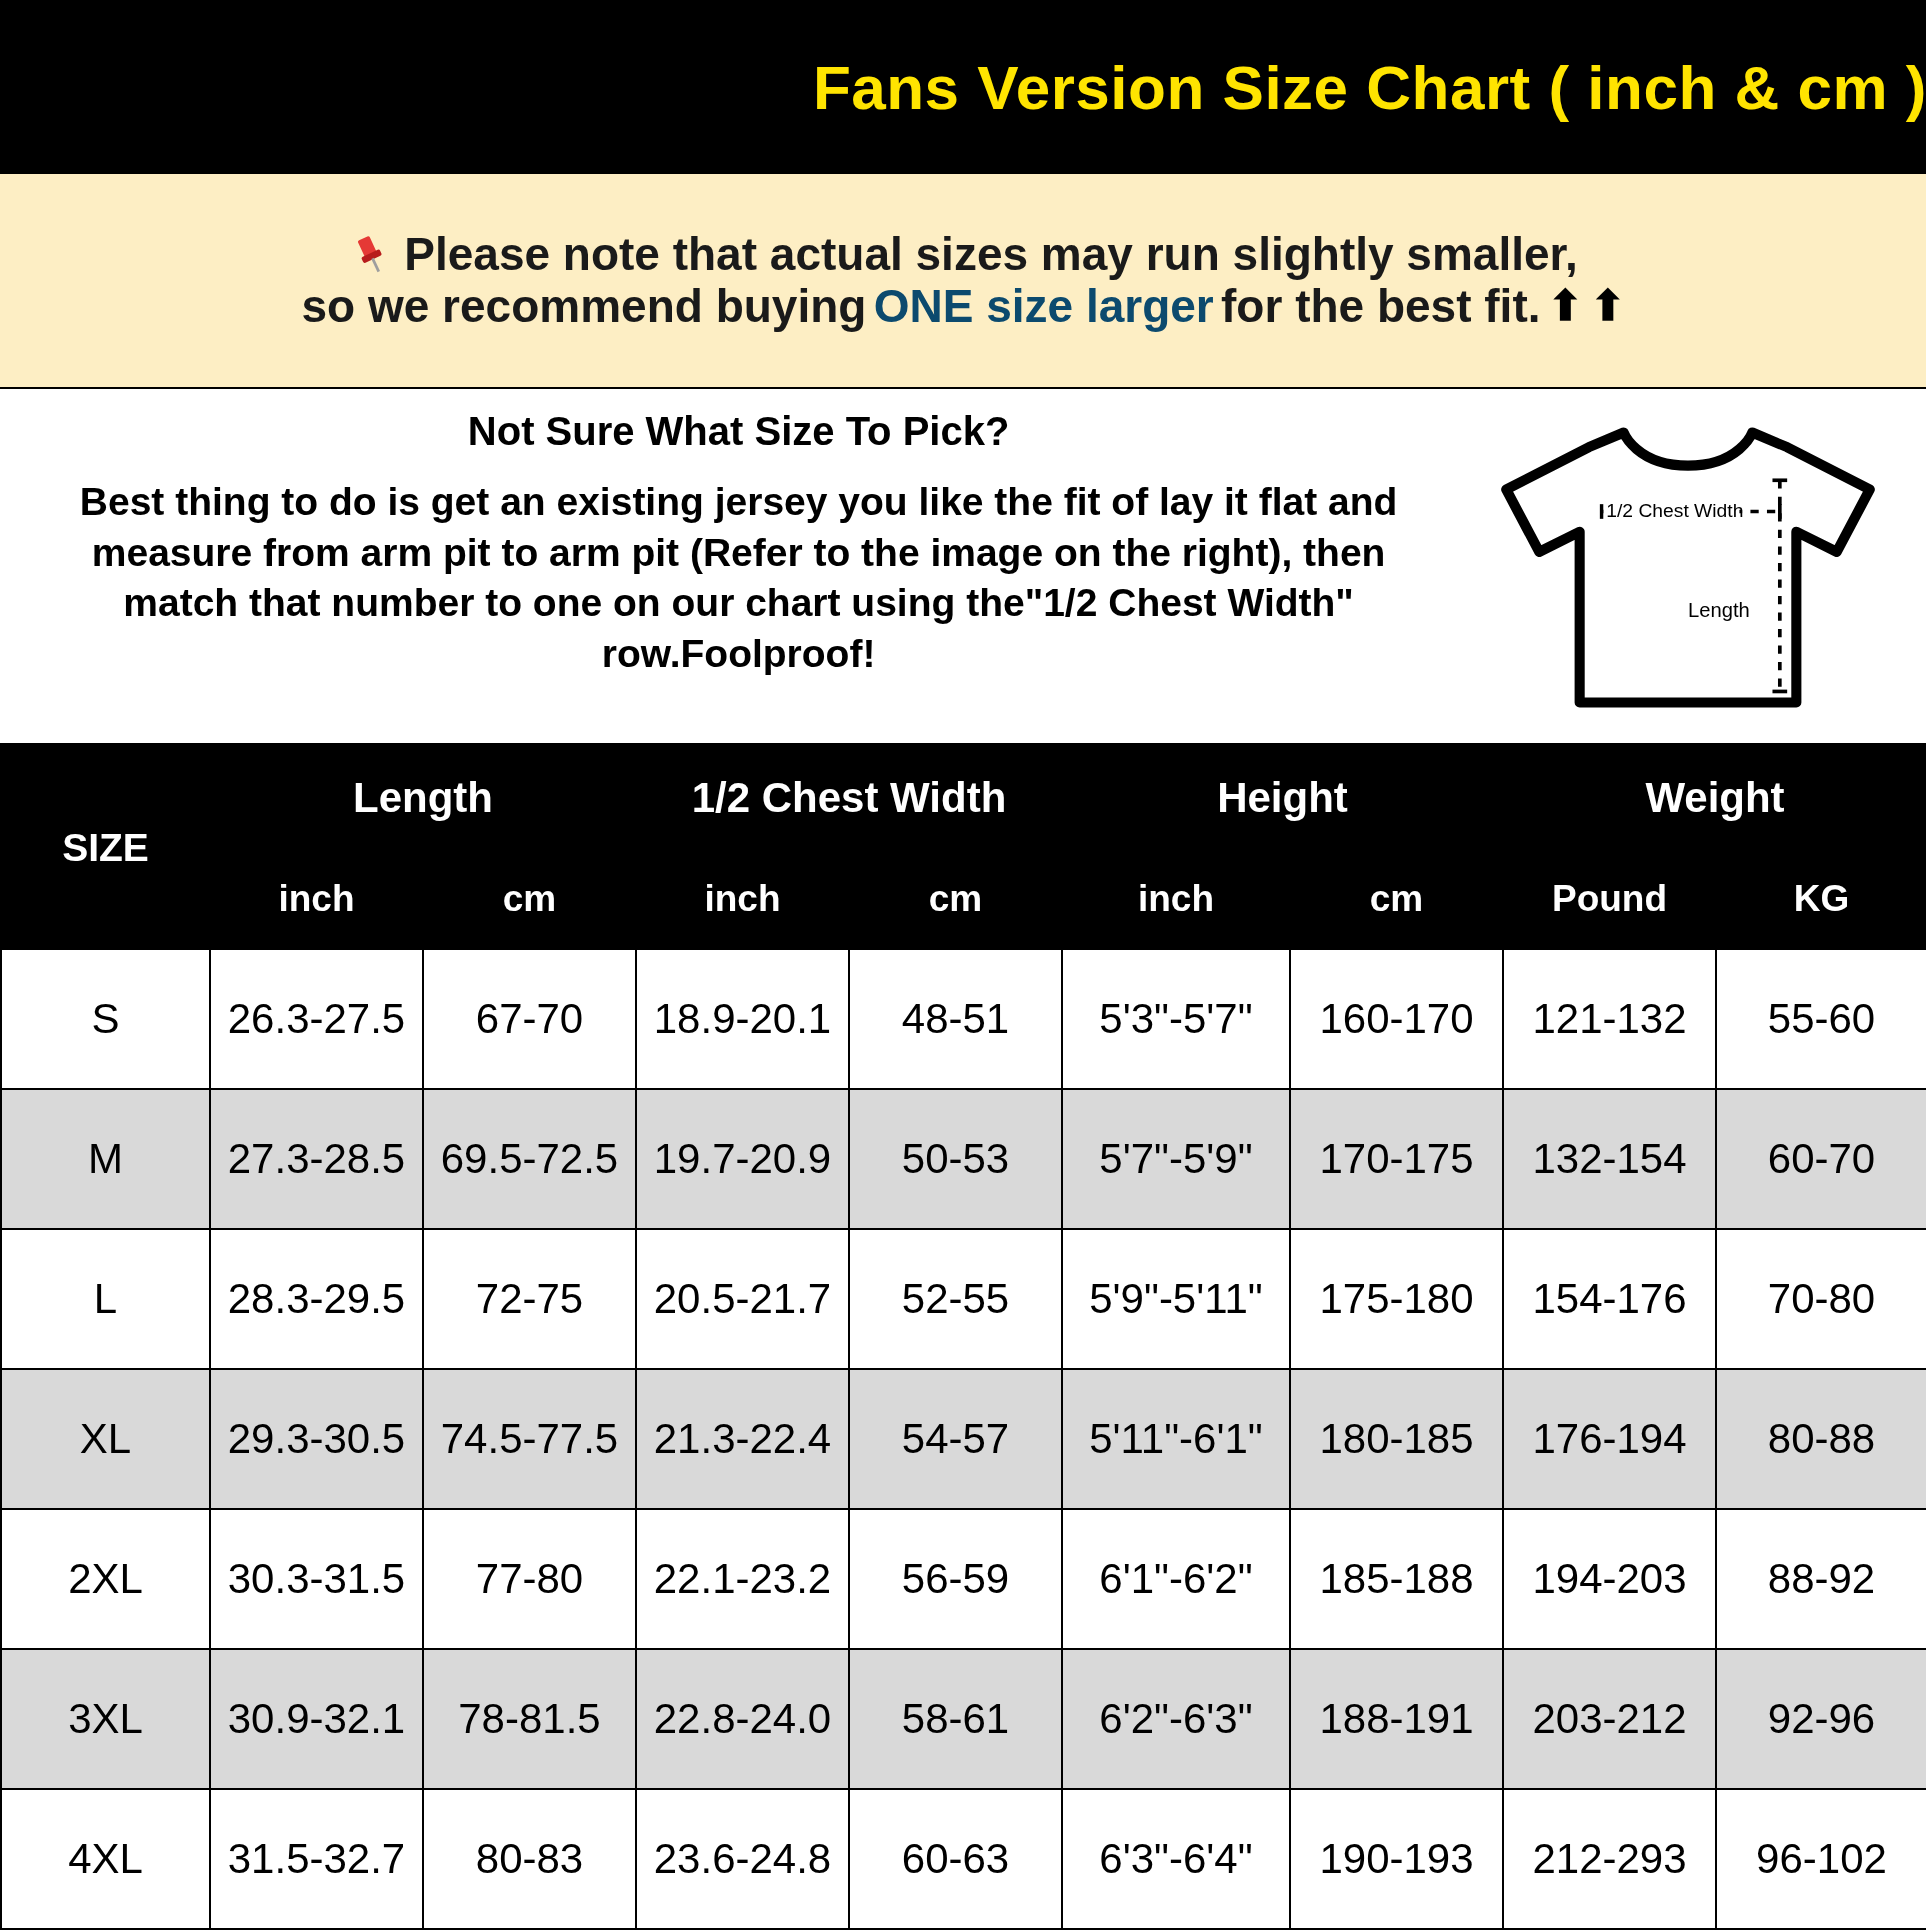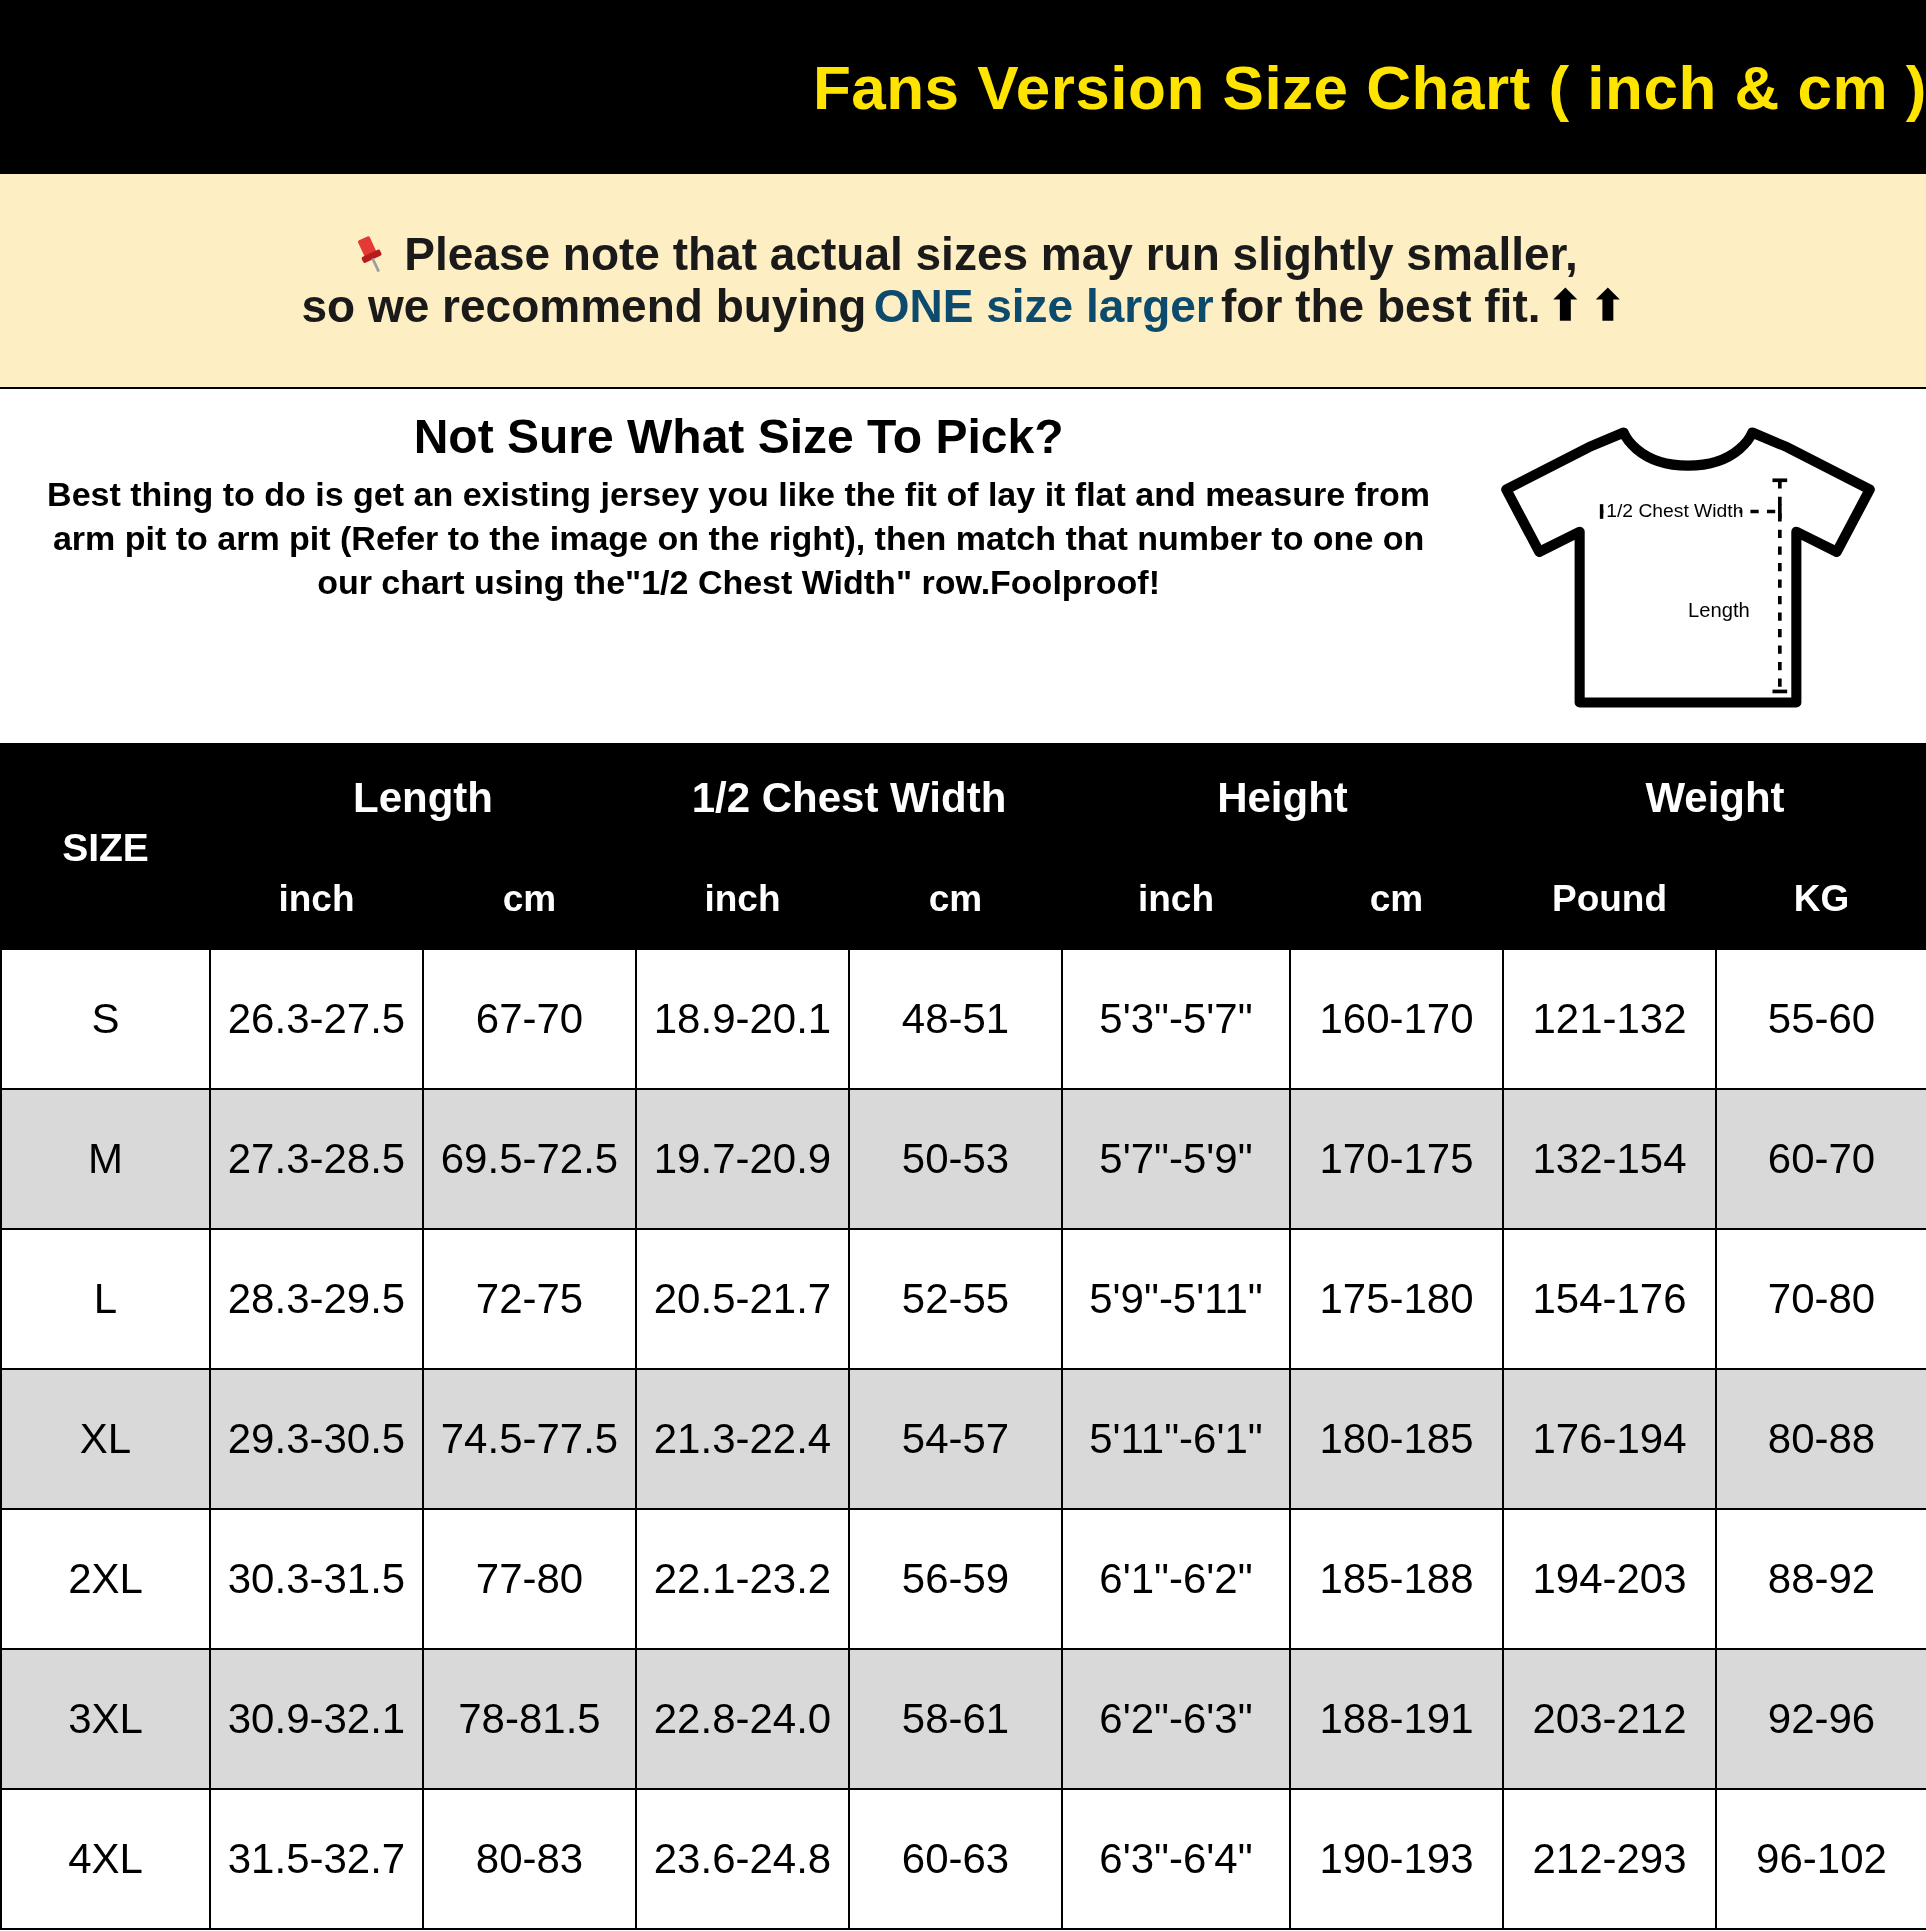--- a/index.html
+++ b/index.html
@@ -87,26 +87,26 @@
     box-sizing: border-box;
     padding: 20px 9.2px 0 9.2px;
     background: #fff;
   }
   .advice-text {
     flex: 1 1 auto;
     text-align: center;
     padding-left: 9.2px;
   }
   .advice-head {
-    font-size: 48px;
-    font-weight: bold;
-    margin-bottom: 8px;
+    font-size: 40px;
+    font-weight: bold;
+    margin-bottom: 23px;
   }
   .advice-body {
-    font-size: 34px;
+    font-size: 39px;
     font-weight: bold;
     line-height: 1.30;
     padding: 0 13px;
   }
   .shirt-wrap {
     width: 459px;
     flex: 0 0 459px;
     display: flex;
     align-items: center;
     justify-content: center;

